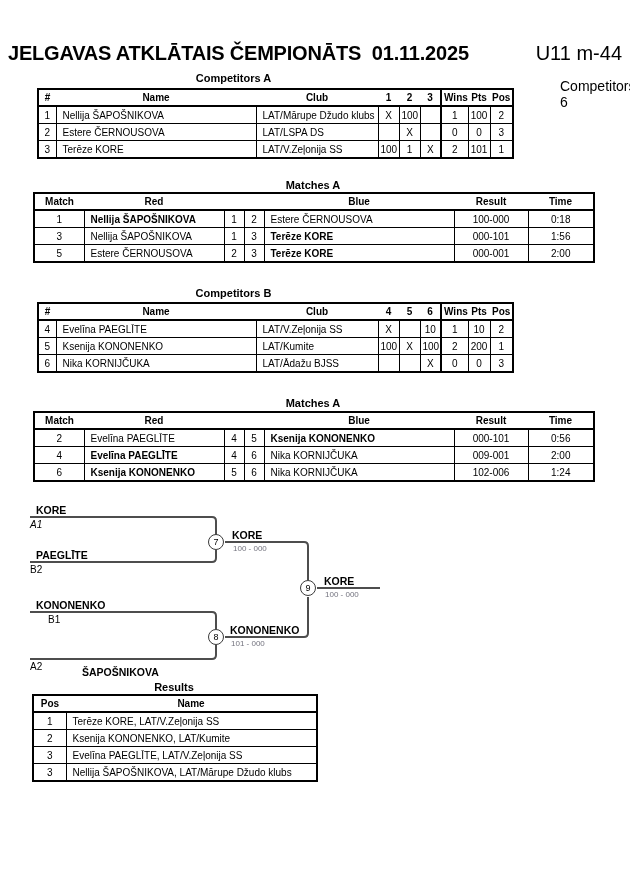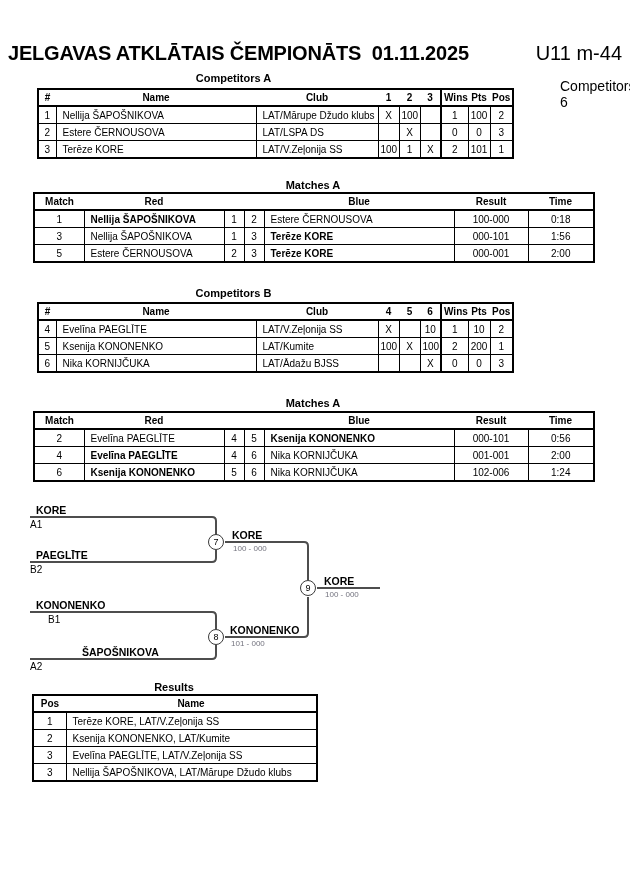--- a/index.html
+++ b/index.html
@@ -248,21 +248,21 @@
       <td class="l win">Ksenija KONONENKO</td>
       <td>000-101</td>
       <td>0:56</td>
     </tr>
     <tr>
       <td class="res-time">4</td>
       <td class="l win">Evelīna PAEGLĪTE</td>
       <td>4</td>
       <td>6</td>
       <td class="l">Nika KORNIJČUKA</td>
-      <td>001-001</td>
+      <td>009-001</td>
       <td>2:00</td>
     </tr>
     <tr>
       <td class="res-time">6</td>
       <td class="l win">Ksenija KONONENKO</td>
       <td>5</td>
       <td>6</td>
       <td class="l">Nika KORNIJČUKA</td>
       <td>102-006</td>
       <td>1:24</td>
@@ -277,40 +277,40 @@
       <path d="M30 562 H212 Q216 562 216 558 V550"></path>
       <path d="M225 542 H304 Q308 542 308 546 V580"></path>
       <path d="M30 612 H212 Q216 612 216 616 V629"></path>
       <path d="M30 659 H212 Q216 659 216 655 V645"></path>
       <path d="M225 637 H304 Q308 637 308 633 V597"></path>
       <path d="M317 588 H380"></path>
     </g>
   </svg>
 
   <div class="b-name" style="left:36px; top:504px;">KORE</div>
-  <div class="b-seed" style="left:30px; top:519px;">A1</div>
+  <div class="b-seed" style="left:30px; top:519px;font-style:italic;">A1</div>
   <div class="b-name" style="left:36px; top:549px;text-align:center;">PAEGLĪTE</div>
   <div class="b-seed" style="left:30px; top:564px;">B2</div>
 
   <div class="b-circle" style="left:208px; top:534px;">7</div>
   <div class="b-name" style="left:232px; top:529px;">KORE</div>
   <div class="b-score" style="left:233px; top:544px;">100 - 000</div>
 
   <div class="b-circle" style="left:300px; top:580px;">9</div>
   <div class="b-name" style="left:324px; top:575px;">KORE</div>
   <div class="b-score" style="left:325px; top:590px;">100 - 000</div>
 
   <div class="b-name" style="left:36px; top:599px;">KONONENKO</div>
   <div class="b-seed" style="left:30px; top:614px;padding-left:18px;">B1</div>
 
   <div class="b-circle" style="left:208px; top:629px;">8</div>
   <div class="b-name" style="left:230px; top:624px;">KONONENKO</div>
   <div class="b-score" style="left:231px; top:639px;">101 - 000</div>
 
-  <div class="b-name" style="left:36px; top:646px;padding-left:46px;">ŠAPOŠNIKOVA</div>
+  <div class="b-name" style="left:36px; top:666px;padding-left:46px;">ŠAPOŠNIKOVA</div>
   <div class="b-seed" style="left:30px; top:661px;">A2</div>
 </div>
 
 <div class="abs heading" style="left:32px; top:681px; width:284px;">Results</div>
 <table class="grid" style="left:32px; top:694px; width:284px;">
   <colgroup>
       <col style="width:33px">
       <col style="width:251px">
     </colgroup>
   <thead>

